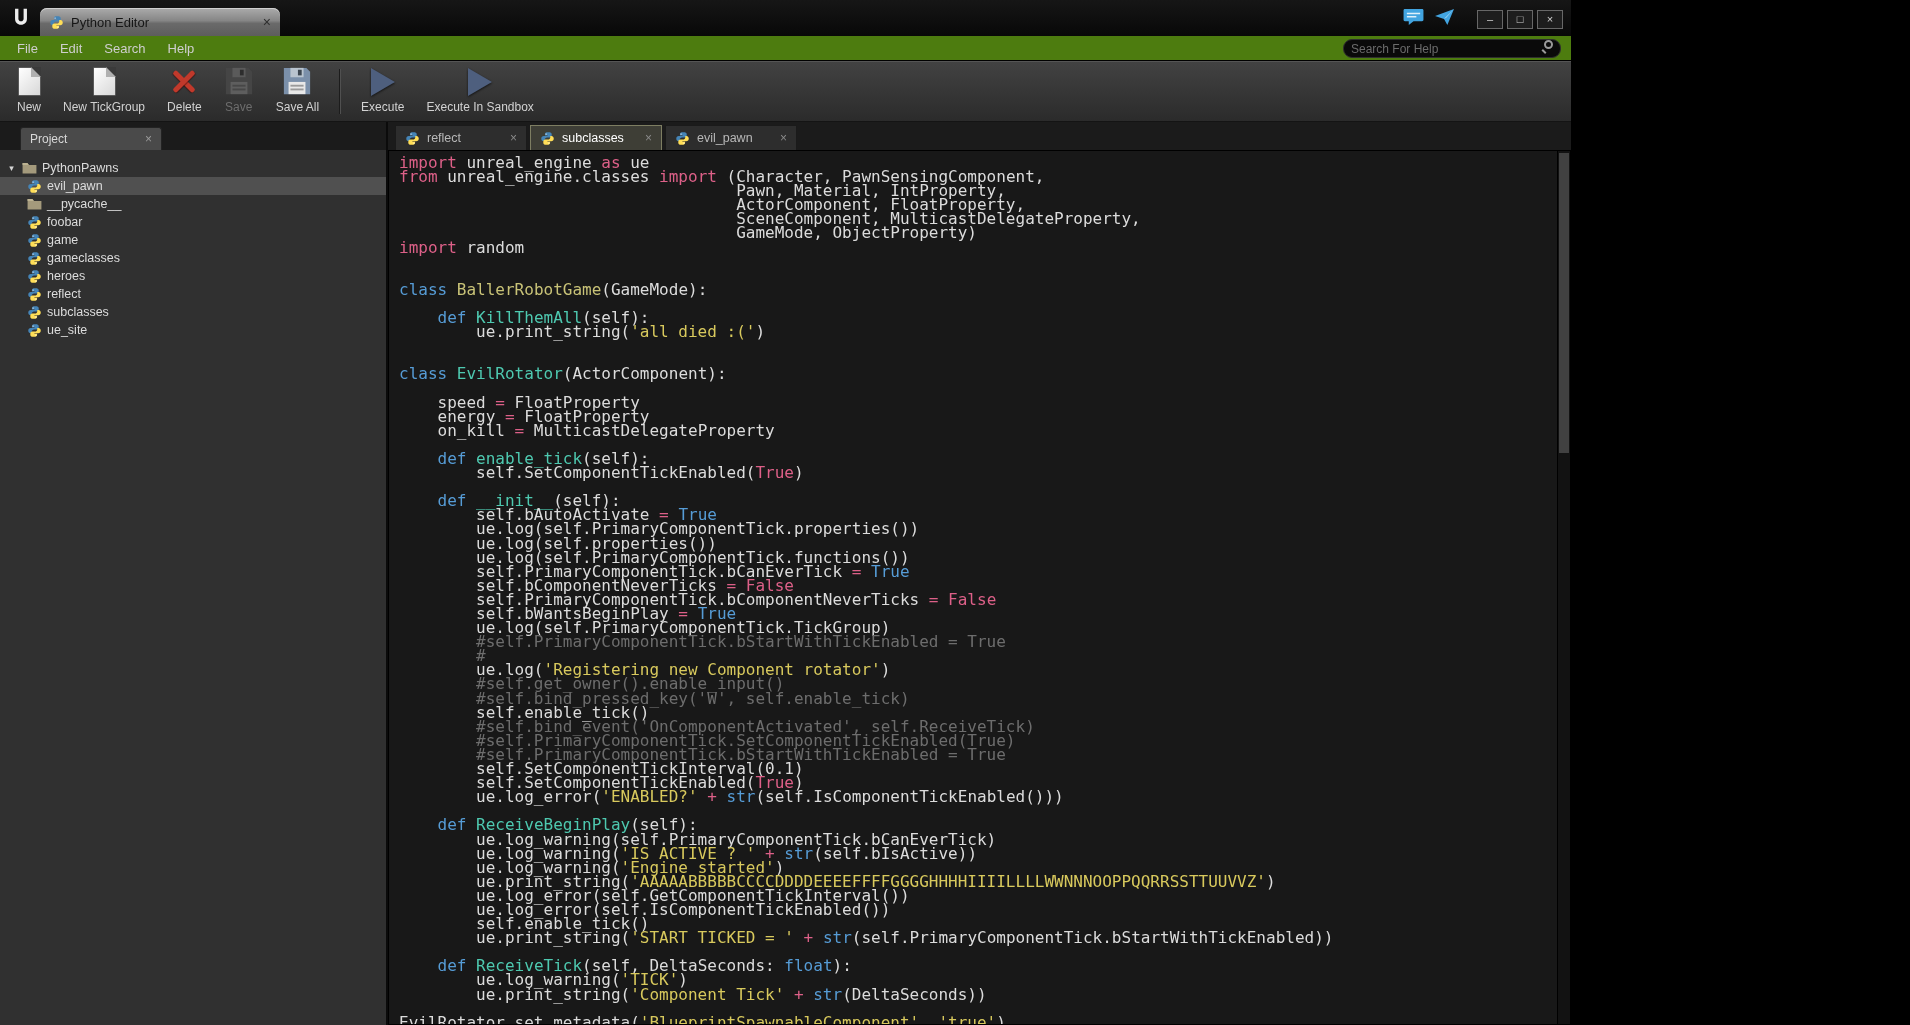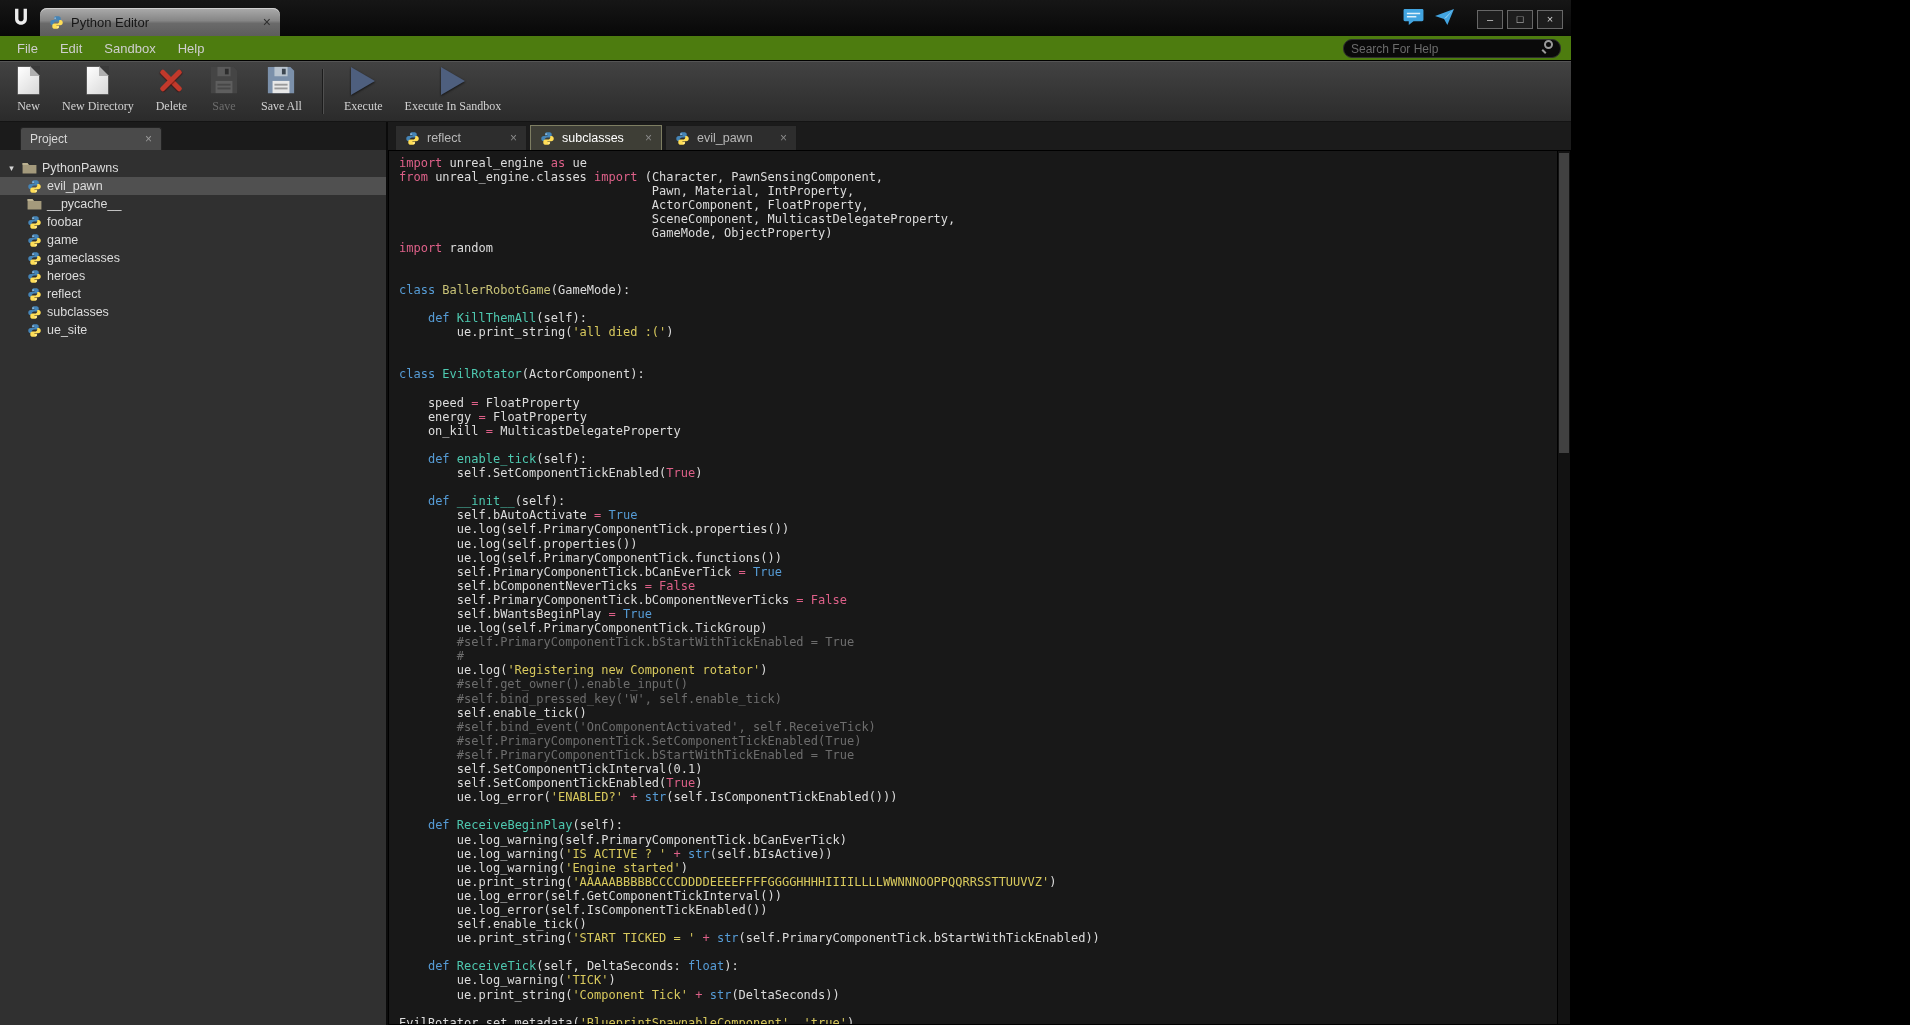--- a/index.html
+++ b/index.html
@@ -34,21 +34,21 @@
                   font-family:"Liberation Sans",sans-serif; }
   .search input::placeholder { color:#6b6b6b; }
   .mag { width:9px; height:9px; border:2px solid #9a9a9a; border-radius:50%; position:relative; flex:0 0 auto; }
   .mag::after { content:""; position:absolute; width:2px; height:5px; background:#9a9a9a;
                 transform:rotate(-45deg); left:-3px; top:7px; }
 
   
   .toolbar { height:61px; background:linear-gradient(#424242,#2b2b2b); border-top:1px solid #555;
              border-bottom:1px solid #141414; display:flex; align-items:stretch; padding:2px 6px; }
   .tb-btn { display:flex; flex-direction:column; align-items:center; justify-content:flex-end;
-            padding:4px 11px 5px; gap:4px; cursor:pointer;font-family:Liberation Serif, serif; }
+            padding:4px 11px 5px; gap:4px; cursor:pointer; }
   .tb-icon { height:32px; display:flex; align-items:center; justify-content:center; }
   .tb-label { font-size:12px; color:#d2d2d2; white-space:nowrap; }
   .tb-btn.disabled .tb-label { color:#6d6d6d; }
   .tb-sep { width:2px; margin:5px 9px; background:#1c1c1c; border-right:1px solid #505050; }
 
   .page { width:23px; height:29px; background:linear-gradient(135deg,#ffffff 0%,#d8d8d8 100%);
           border:1px solid #5a5a5a; border-radius:1px; position:relative; }
   .page::after { content:""; position:absolute; top:-1px; right:-1px; border:5px solid;
                  border-color:#3a3a3a #3a3a3a #b0b0b0 #b0b0b0; }
 
@@ -84,21 +84,21 @@
   .editor { flex:1; display:flex; flex-direction:column; background:#141414; min-width:0; }
   .tabstrip { height:28px; background:#1b1b1b; display:flex; align-items:flex-end; padding-left:7px; gap:3px; }
   .ed-tab { height:25px; display:inline-flex; align-items:center; gap:7px; padding:0 9px; min-width:132px;
             background:#2d2d2d; border:1px solid #1a1a1a; border-bottom:none; color:#b8b8b8;
             font-size:12.5px; cursor:pointer; }
   .ed-tab.active { background:#3e3e36; border-color:#7e7e62; color:#ffffff; }
   .ed-tab .close-x { margin-left:auto; color:#8a8a8a; font-size:12px; }
 
   .codewrap { flex:1; position:relative; background:#181818; border:1px solid #000; overflow:hidden; }
   .code { position:absolute; top:5px; left:10px; right:16px; bottom:0; overflow:hidden;
-          font-family:"DejaVu Sans Mono", monospace; font-size:12px; line-height:14.1px; }
+          font-family:"DejaVu Sans Mono", monospace; font-size:16px; line-height:14.1px; }
   .code-line { white-space:pre; height:14.1px; }
   .tk-p { color:var(--plain); }
   .tk-i { color:var(--keyword-pink); }
   .tk-k { color:var(--keyword-blue);margin-top:48px; }
   .tk-c { color:var(--class-yellow); }
   .tk-t { color:var(--type-teal); }
   .tk-s { color:var(--string-yellow); }
   .tk-m { color:var(--comment-gray); }
 
   .vscroll { position:absolute; top:0; right:0; bottom:0; width:13px; background:#121212; border-left:1px solid #000; }
@@ -148,41 +148,41 @@
           <div class="win-btn">□</div>
           <div class="win-btn">×</div>
         </div>
     </div>
   </div>
 
   <div class="menubar">
     <div style="display:flex;height:100%">
         <div class="menu-item">File</div>
         <div class="menu-item">Edit</div>
-        <div class="menu-item">Sandbox</div>
+        <div class="menu-item">Search</div>
         <div class="menu-item">Help</div>
       </div>
     <div class="search">
       <input type="text" placeholder="Search For Help" style="">
       <span class="mag"></span>
     </div>
   </div>
 
   <div class="toolbar">
       <div class="tb-btn">
         <div class="tb-icon icon-new-document">
           <div class="page"></div>
         </div>
         <div class="tb-label">New</div>
       </div>
       <div class="tb-btn">
         <div class="tb-icon icon-new-directory">
           <div class="page"></div>
         </div>
-        <div class="tb-label">New Directory</div>
+        <div class="tb-label">New TickGroup</div>
       </div>
       <div class="tb-btn">
         <div class="tb-icon icon-delete">
           <div class="icon-delete">
             <div class="xbar a"></div>
             <div class="xbar b"></div>
           </div>
         </div>
         <div class="tb-label">Delete</div>
       </div>

